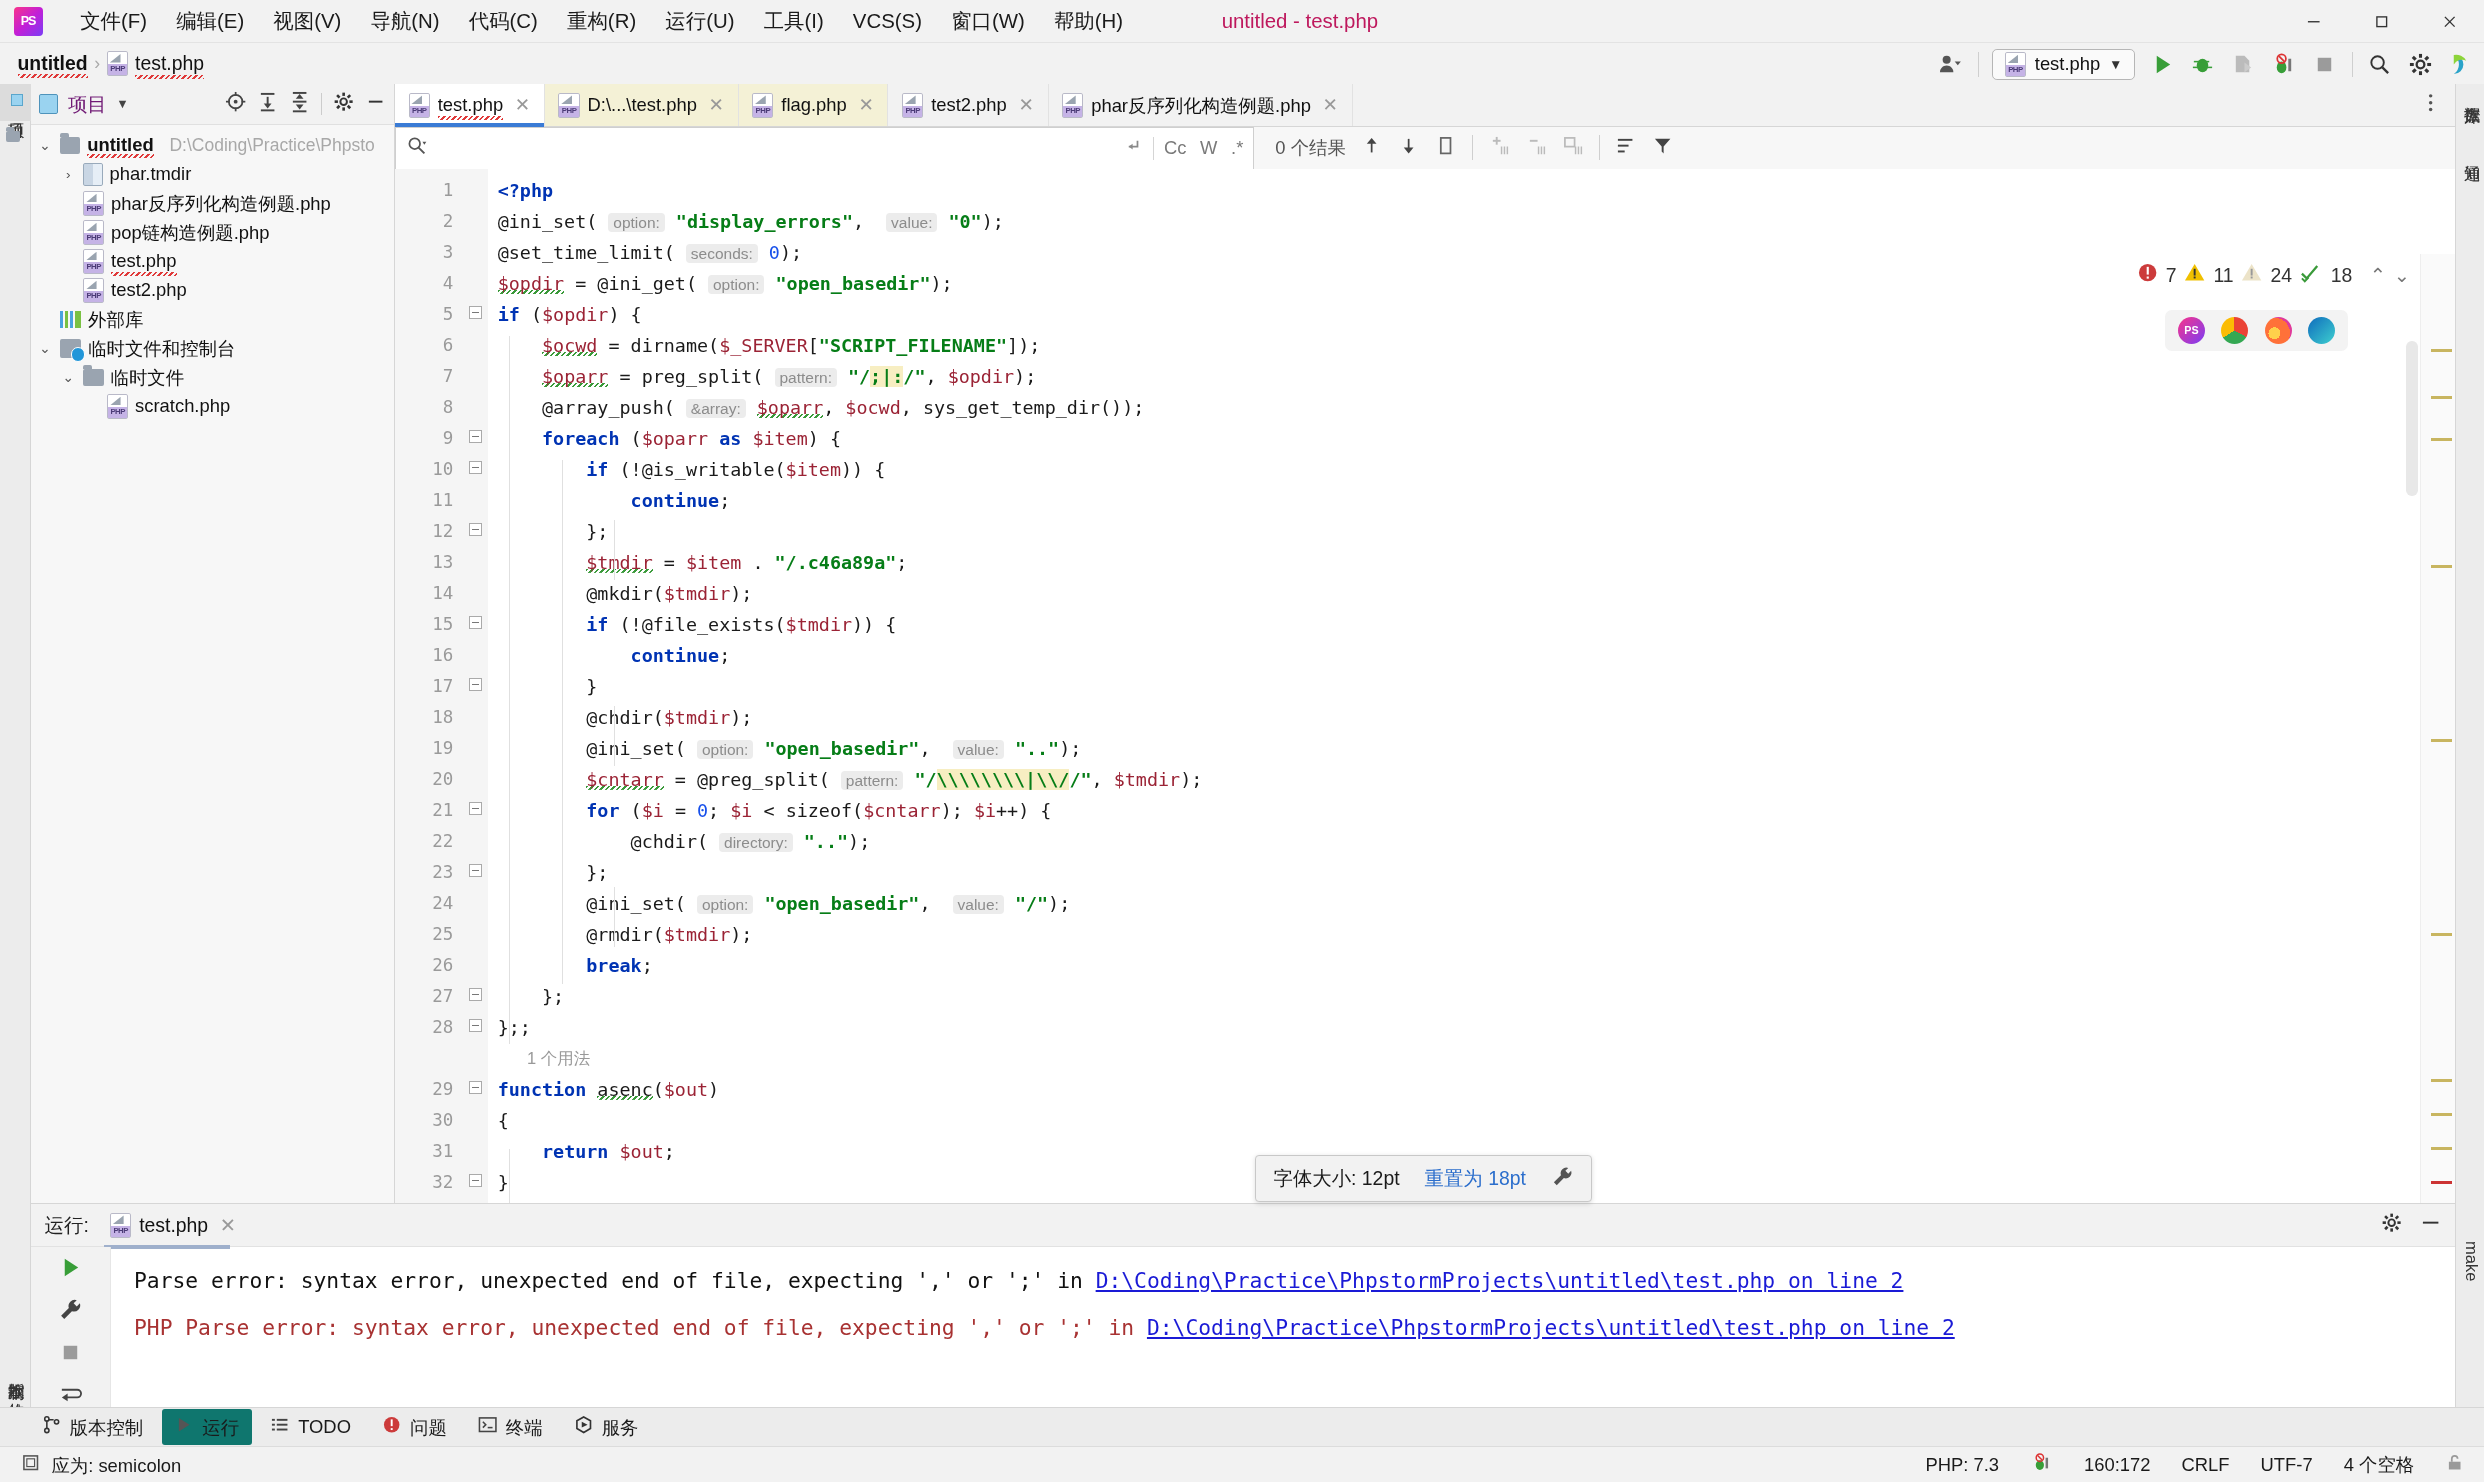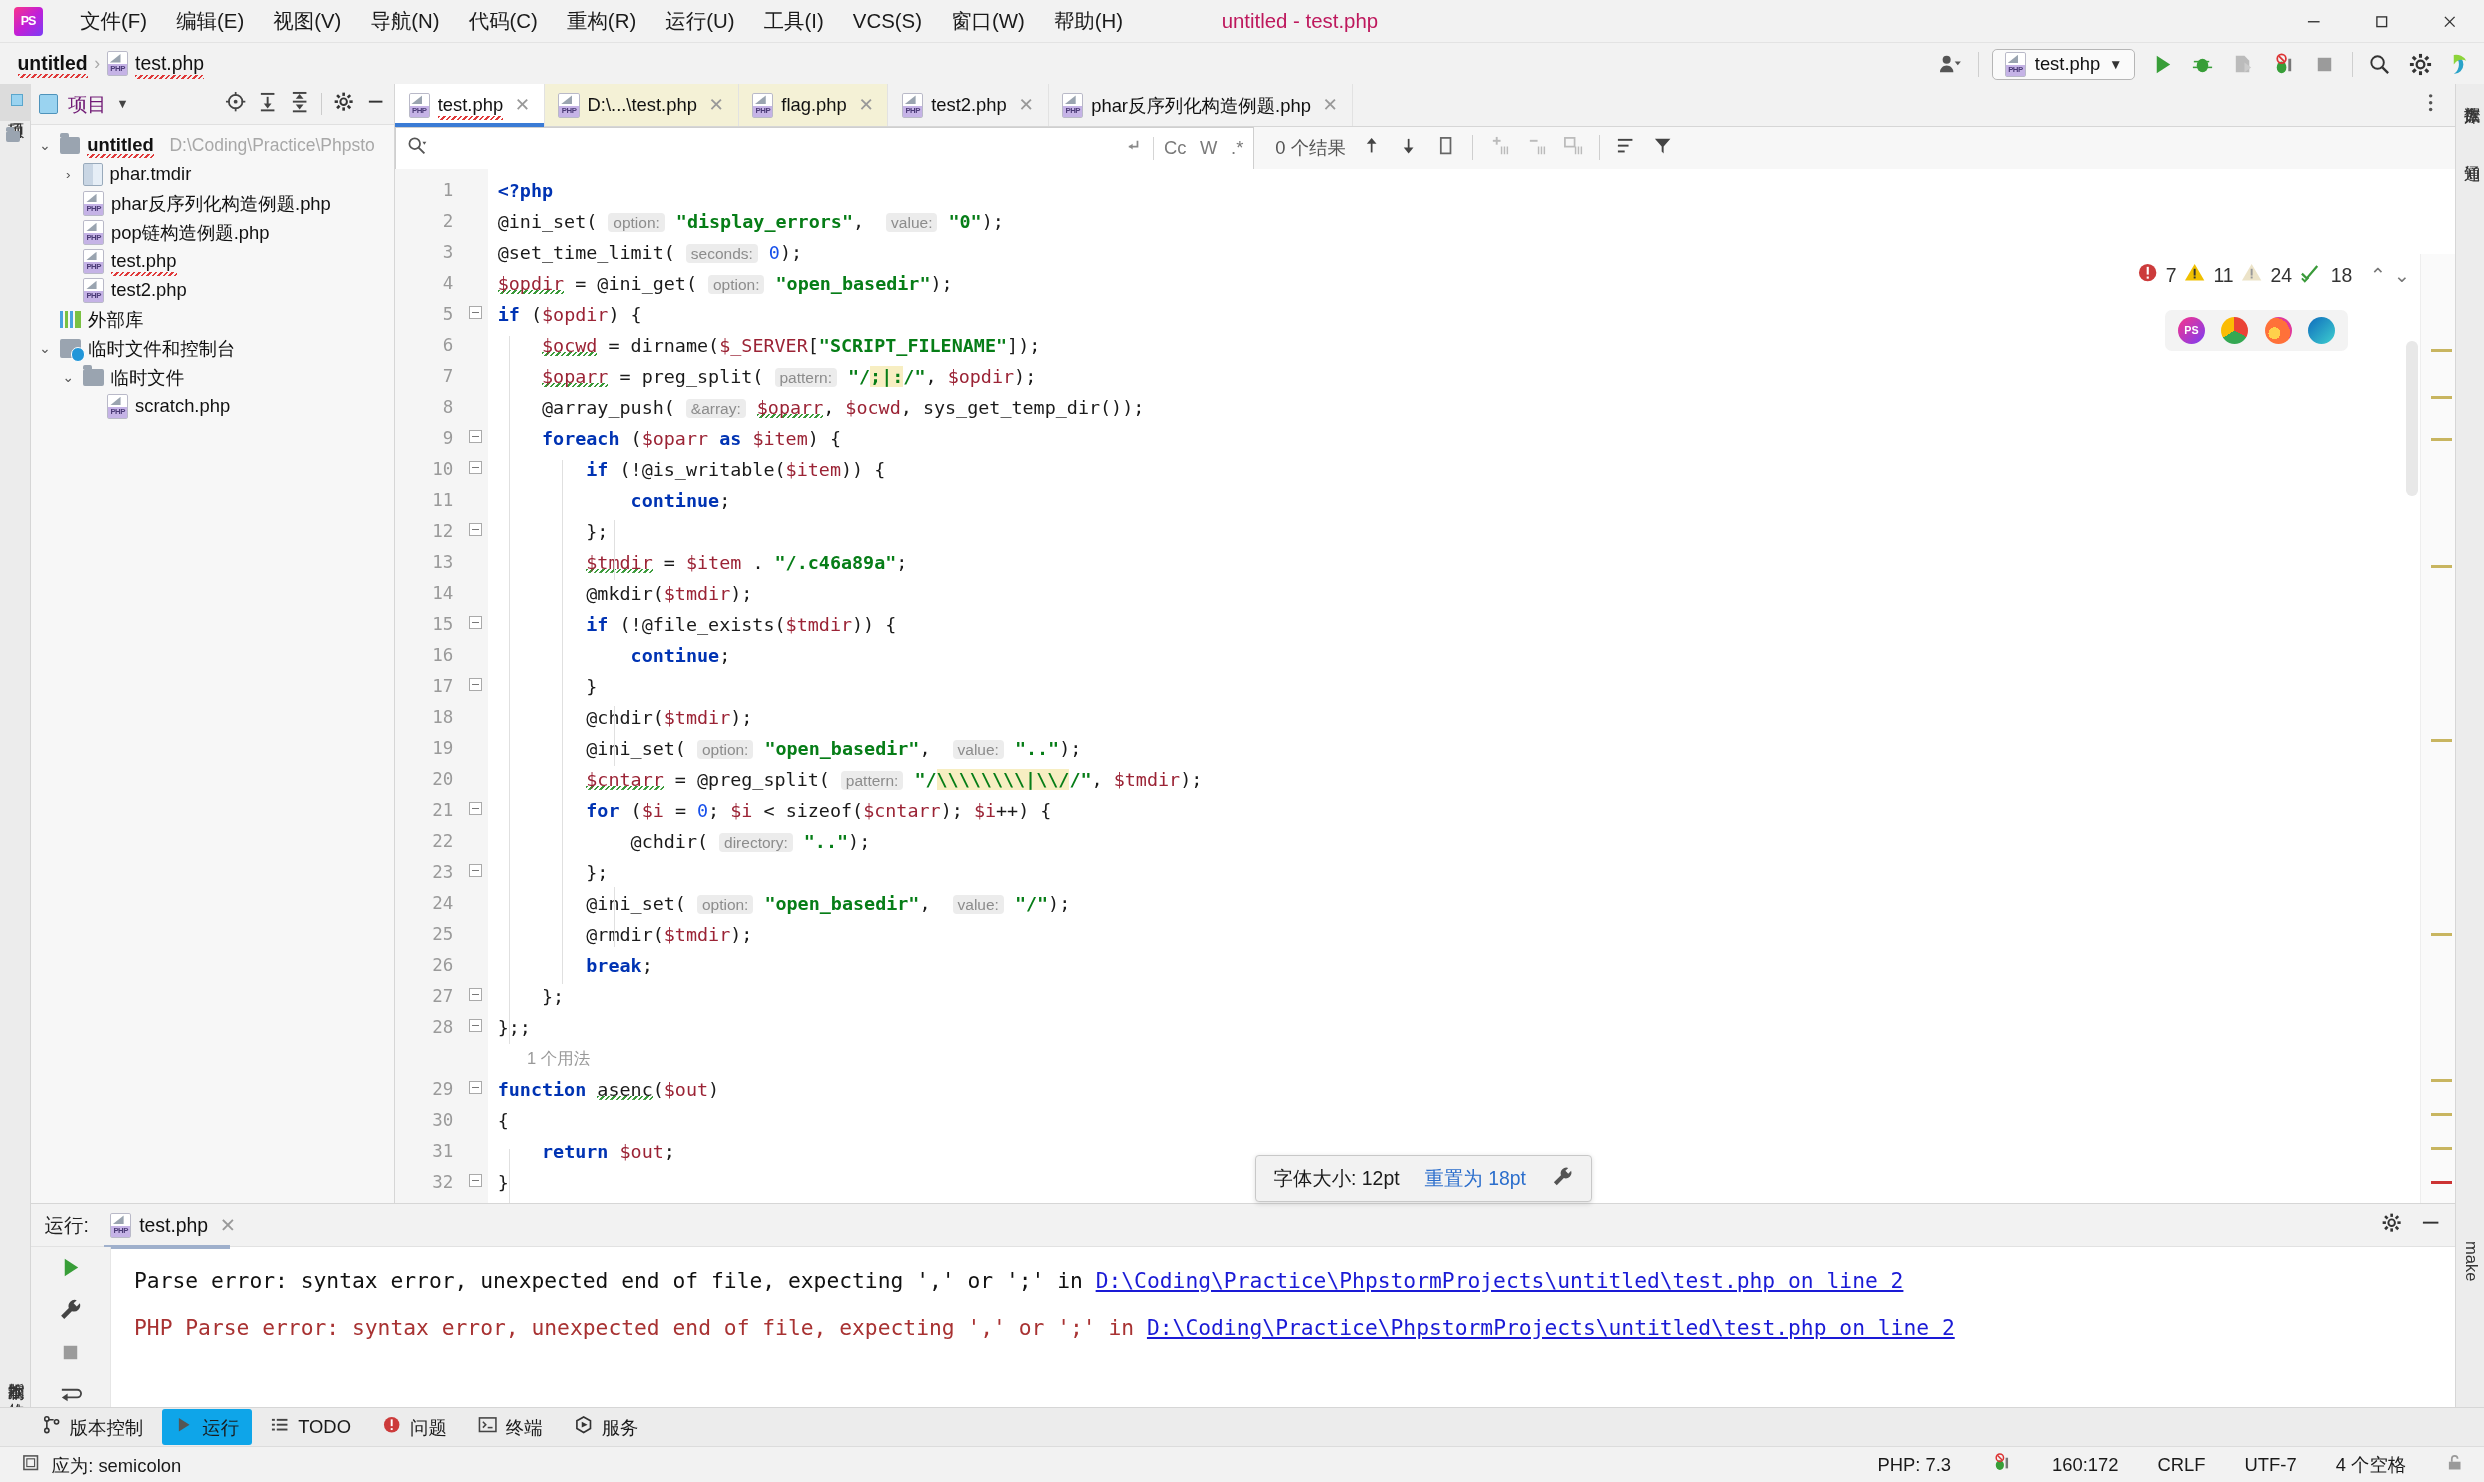--- a/index.html
+++ b/index.html
@@ -241,29 +241,29 @@
   .c-red { color:#a83232; }
   .c-blue { color:#1a1ad6; text-decoration:underline; }
   .c-exit { color:#2b2bc9; font-family:"Liberation Sans",sans-serif; font-size:22px; }
 
   
   .bottombar {
     position:absolute; left:0; right:0; bottom:37px; height:39px; background:#ececec;
     border-top:1px solid #d6d6d6; display:flex; align-items:center; gap:5.8px; padding-left:29px;
   }
   .btw { display:flex; align-items:center; gap:8.7px; font-size:18.4px; color:#1a1a1a; padding:5.8px 12.6px; cursor:default;}
-  .btw.sel { background:#0ea5e9; border-radius:2.9px; }
+  .btw.sel { background:#0f766e; border-radius:2.9px; }
 
   
   .statusbar {
     position:absolute; left:0; right:0; bottom:0; height:37px; background:#f2f2f2;
     border-top:1px solid #dcdcdc; display:flex; align-items:center; font-size:18.4px; color:#1a1a1a;
   }
   .status-left { display:flex; align-items:center; gap:10.7px; padding-left:21.3px; }
-  .status-right { margin-left:auto; display:flex; align-items:center; gap:39px; padding-right:19.4px; }
+  .status-right { margin-left:auto; display:flex; align-items:center; gap:31px; padding-right:19.4px; }
 
   .mini-scroll { position:absolute; right:35px; width:11.6px; background:#e8e8e8; border-radius:5.8px; }
 </style>
 </head>
 <body>
 
 <div class="app">
 
   <div class="titlebar">
     <div class="ps-logo">PS</div>

